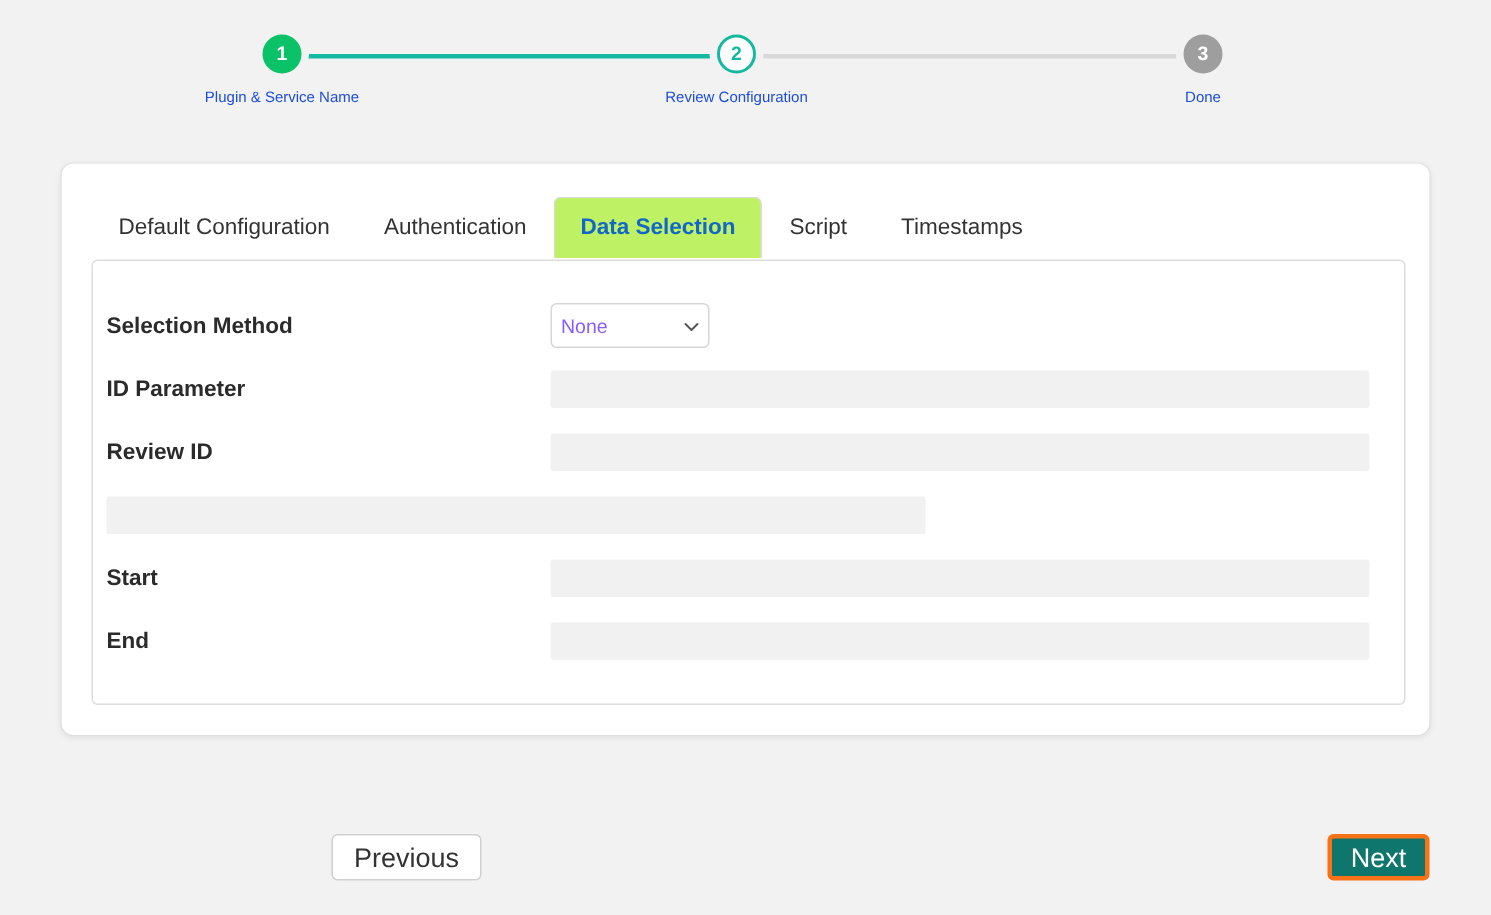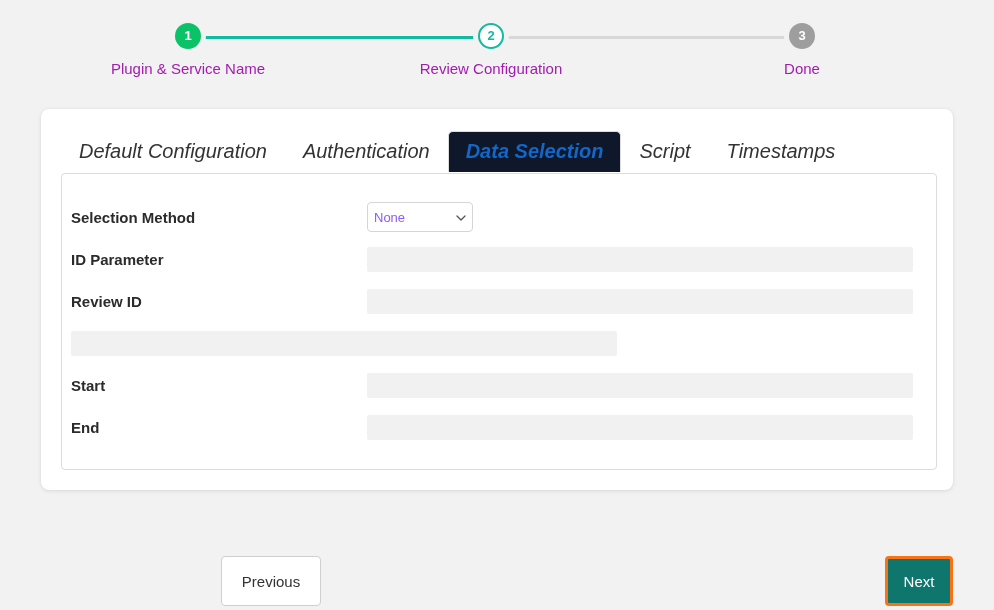--- a/index.html
+++ b/index.html
@@ -65,22 +65,22 @@
     color: #13b9a0;
     border: 2px solid #13b9a0;
     line-height: 22px;
   }
   .step-circle.pending {
     background: #9e9e9e;
     color: #ffffff;
   }
   .step-label {
     margin-top: 11px;
-    font-size: 15px;
-    color: #a21caf;
+    font-size: 10px;
+    color: #1d4ed8;
     white-space: nowrap;
   }
 
   
   .card {
     position: absolute;
     left: 41px;
     top: 109px;
     width: 912px;
     height: 381px;
@@ -92,37 +92,36 @@
   
   .tabs {
     position: absolute;
     left: 20px;
     top: 22px;
     height: 40px;
     display: flex;
     align-items: flex-end;
   }
   .tab {
-    font-size: 20px;
+    font-size: 15px;
     color: #333333;
     padding: 10px 17px 11px;
     line-height: 19px;
     border: 1px solid transparent;
     border-bottom: none;
     border-radius: 5px 5px 0 0;
     white-space: nowrap;
     cursor: pointer;
     position: relative;
     top: 1px;
-    font-style: italic;
   }
   .tab.active {
     color: #1267c8;
     font-weight: bold;
-    background: #0f172a;
+    background: #bef264;
     border-color: #dcdcdc;
     z-index: 2;
   }
 
   
   .panel {
     position: absolute;
     left: 20px;
     top: 64px;
     width: 876px;
@@ -191,27 +190,27 @@
   
   .footer {
     position: absolute;
     left: 41px;
     top: 556px;
     width: 912px;
     height: 40px;
   }
   .btn {
     font-family: "Liberation Sans", sans-serif;
-    font-size: 15px;
+    font-size: 18px;
     line-height: 1;
     border-radius: 4px;
     cursor: pointer;
     position: absolute;
     top: 0;
-    height: 50px;
+    height: 31px;
   }
   .btn-prev {
     left: 180px;
     width: 100px;
     background: #ffffff;
     border: 1px solid #cfcfcf;
     color: #333333;
   }
   .btn-next {
     right: 0;

